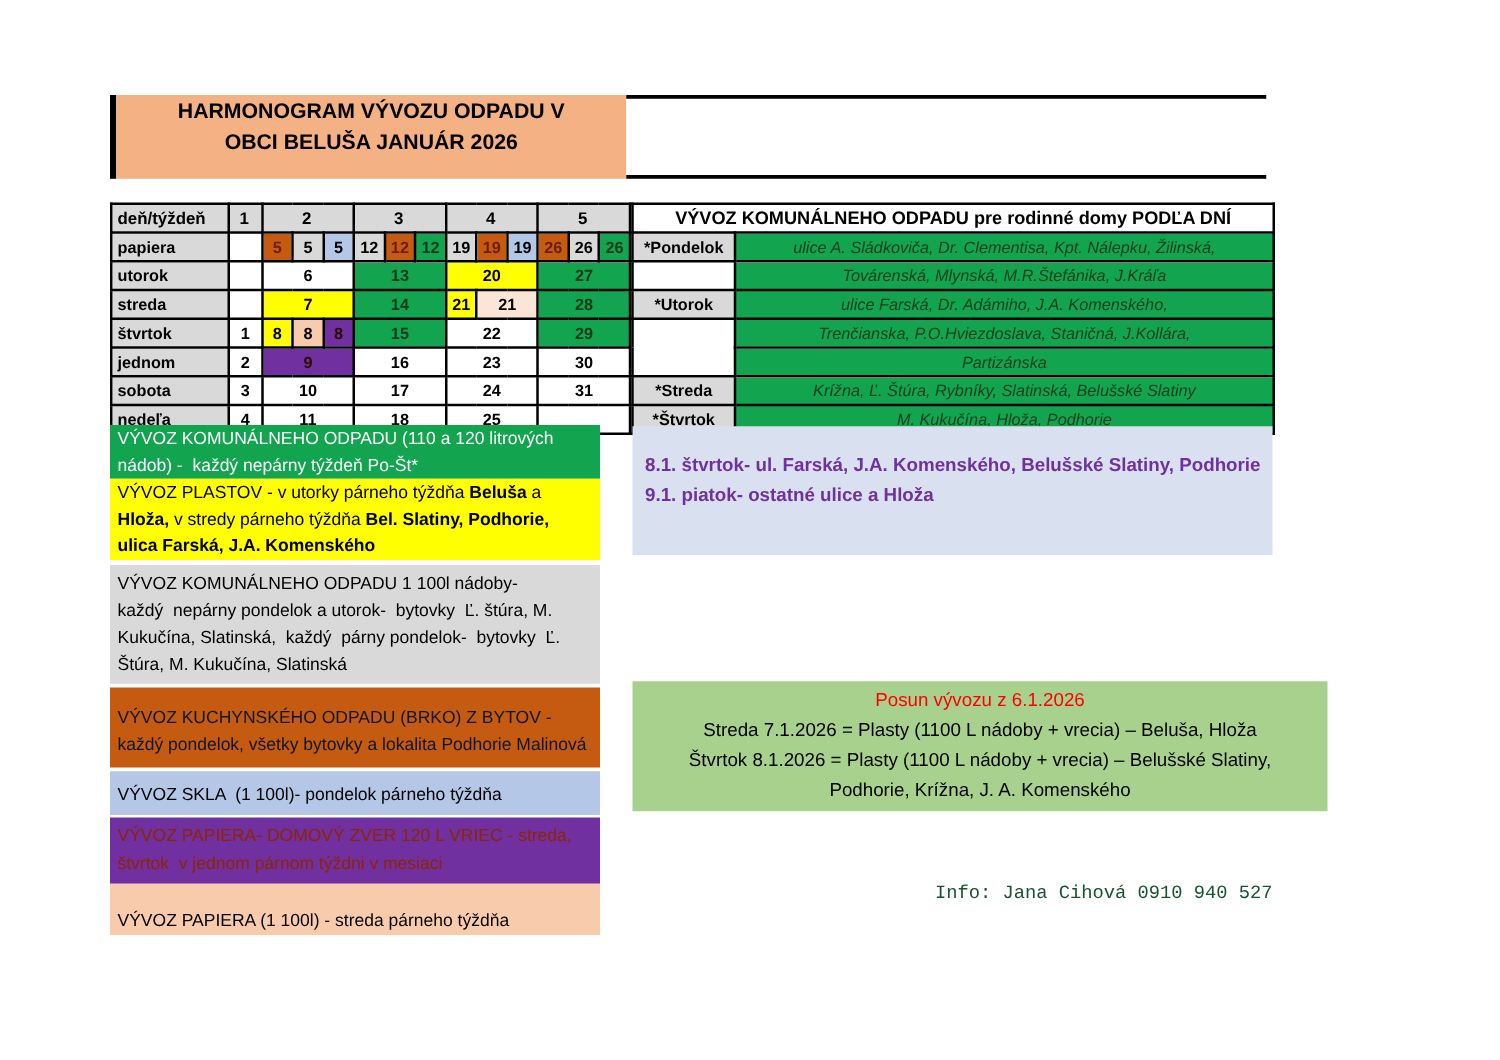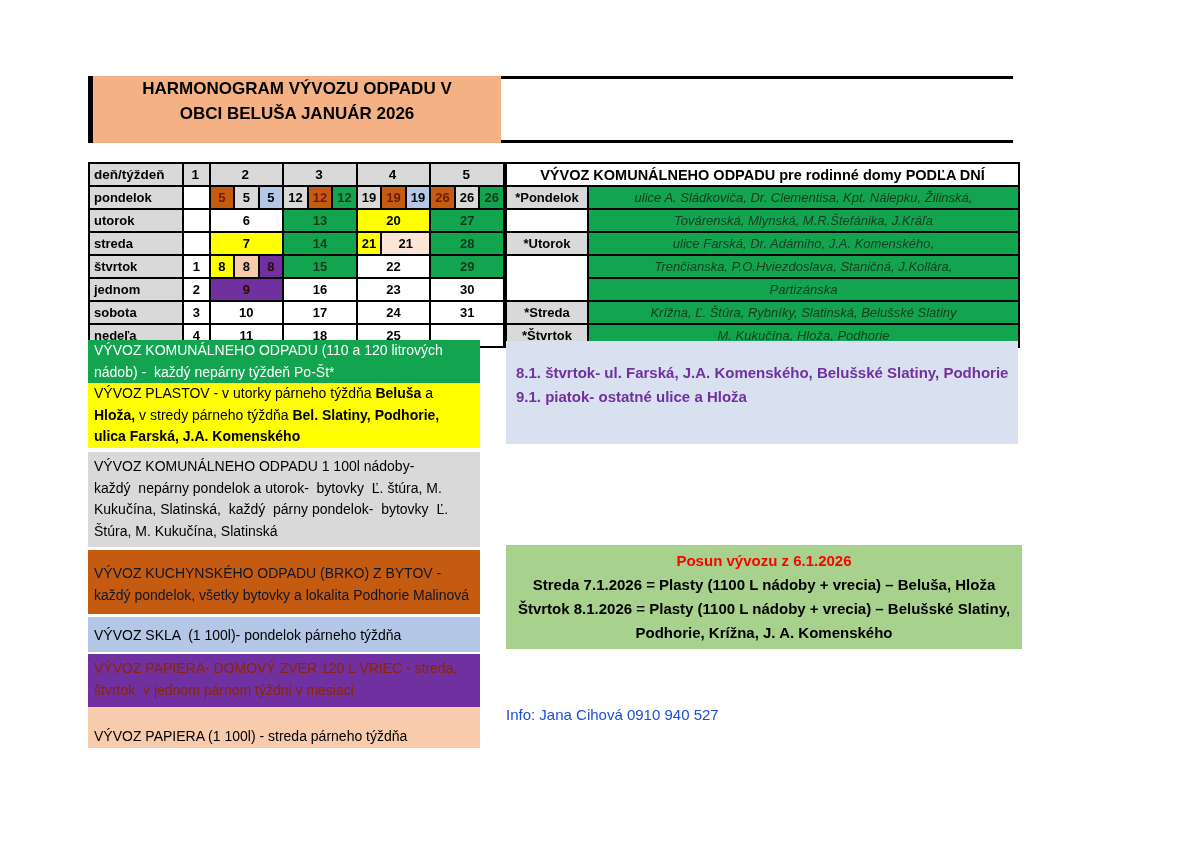--- a/index.html
+++ b/index.html
@@ -56,26 +56,26 @@
   .blk.b-orange{background:#C55A11;color:#0f172a;min-height:64px;margin-top:3px;padding-top:13px;}
   .blk.b-blue{background:#B4C7E7;min-height:35px;margin-top:3px;padding-top:8px;}
   .blk.b-purple{background:#7030A0;color:#8C2500;min-height:53px;margin-top:2px;padding-top:4px;}
   .blk.b-peach{background:#F8CBAD;min-height:27px;padding-top:19px;}
   .bold{font-weight:bold;}
 
   
   .paper-box{position:absolute;left:506px;top:341px;width:512px;height:103px;
              background:#D9E0EF;color:#7030A0;font-weight:bold;font-size:15px;
              box-sizing:border-box;padding:20px 8px 0 10px;line-height:24px;}
-  .posun-box{position:absolute;left:506px;top:545px;width:516px;height:104px;
+  .posun-box{position:absolute;left:506px;top:545px;width:556px;height:104px;
              background:#A9D18E;box-sizing:border-box;text-align:center;
-             font-weight:bold;font-size:15px;line-height:24px;padding-top:4px;}
+             font-weight:normal;font-size:15px;line-height:24px;padding-top:4px;}
   .posun-title{color:#FF0000;}
-  .info-line{position:absolute;left:506px;top:706px;width:512px;text-align:left;
-             color:#1d4ed8;font-size:15px;}
+  .info-line{position:absolute;left:506px;top:706px;width:512px;text-align:right;
+             color:#14532d;font-size:15px;font-family:Liberation Mono, monospace;}
 </style>
 </head>
 <body>
 
 <div class="page">
 
   <div class="title-row">
     <div class="title-bar"></div>
     <div class="title-box">
       <div class="tl">HARMONOGRAM VÝVOZU ODPADU V</div>
@@ -105,21 +105,21 @@
       <tbody>
           <tr>
         <th>deň/týždeň</th>
         <th class="num">1</th>
         <th class="num" colspan="3">2</th>
         <th class="num" colspan="3">3</th>
         <th class="num" colspan="3">4</th>
         <th class="num" colspan="3">5</th>
       </tr>
       <tr>
-        <td class="daylabel">pondelok</td>
+        <td class="daylabel">papiera</td>
         <td class="c-white"></td>
         <td class="c-brown">5</td>
         <td class="c-grey">5</td>
         <td class="c-blue">5</td>
         <td class="c-grey">12</td>
         <td class="c-brown">12</td>
         <td class="c-green">12</td>
         <td class="c-grey">19</td>
         <td class="c-brown">19</td>
         <td class="c-blue">19</td>

